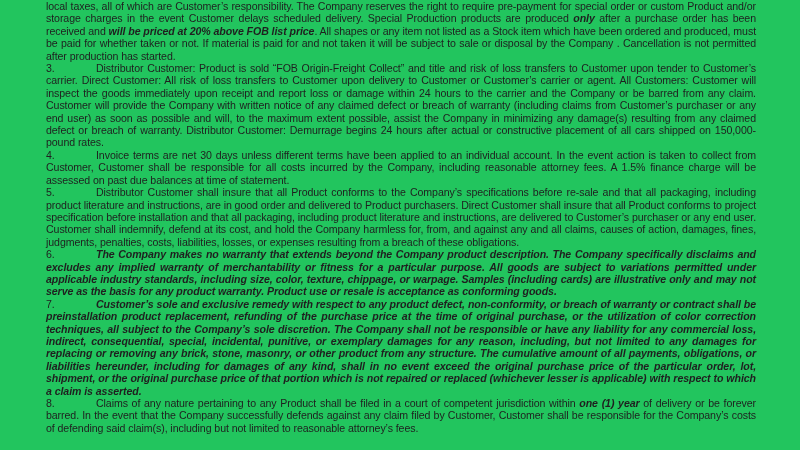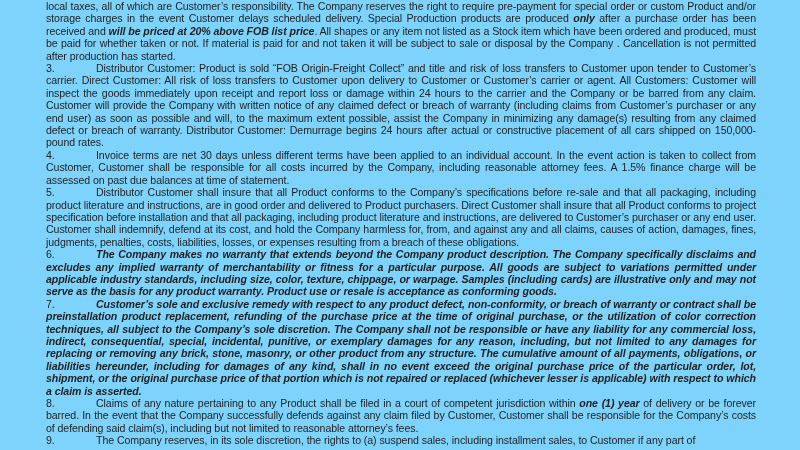--- a/index.html
+++ b/index.html
@@ -5,21 +5,21 @@
   html, body {
     margin: 0;
     padding: 0;
     background: #ffffff;
   }
   .viewport {
     position: relative;
     width: 800px;
     height: 450px;
     overflow: hidden;
-    background: #7dd3fc;
+    background: #22c55e;
   }
   .doc-text {
     position: absolute;
     left: 46px;
     top: 0px;
     width: 710px;
     font-family: "Liberation Sans", "DejaVu Sans", sans-serif;
     font-size: 10.6px;
     line-height: 12.4px;
     letter-spacing: -0.08px;
@@ -50,15 +50,14 @@
 
 <div class="viewport">
   <div class="doc-text" id="doc">
       <p><span class="seg-regular">local taxes, all of which are Customer’s responsibility. The Company reserves the right to require pre-payment for special order or custom Product and/or storage charges in the event Customer delays scheduled delivery. Special Production products are produced </span><span class="seg-bold-italic">only</span><span class="seg-regular"> after a purchase order has been received and </span><span class="seg-bold-italic">will be priced at 20% above FOB list price</span><span class="seg-regular">. All shapes or any item not listed as a Stock item which have been ordered and produced, must be paid for whether taken or not. If material is paid for and not taken it will be subject to sale or disposal by the Company . Cancellation is not permitted after production has started.</span></p>
       <p><span class="num">3.</span><span class="seg-regular">Distributor Customer: Product is sold “FOB Origin-Freight Collect” and title and risk of loss transfers to Customer upon tender to Customer’s carrier. Direct Customer: All risk of loss transfers to Customer upon delivery to Customer or Customer’s carrier or agent. All Customers: Customer will inspect the goods immediately upon receipt and report loss or damage within 24 hours to the carrier and the Company or be barred from any claim. Customer will provide the Company with written notice of any claimed defect or breach of warranty (including claims from Customer’s purchaser or any end user) as soon as possible and will, to the maximum extent possible, assist the Company in minimizing any damage(s) resulting from any claimed defect or breach of warranty. Distributor Customer: Demurrage begins 24 hours after actual or constructive placement of all cars shipped on 150,000-pound rates.</span></p>
       <p><span class="num">4.</span><span class="seg-regular">Invoice terms are net 30 days unless different terms have been applied to an individual account. In the event action is taken to collect from Customer, Customer shall be responsible for all costs incurred by the Company, including reasonable attorney fees. A 1.5% finance charge will be assessed on past due balances at time of statement.</span></p>
       <p><span class="num">5.</span><span class="seg-regular">Distributor Customer shall insure that all Product conforms to the Company’s specifications before re-sale and that all packaging, including product literature and instructions, are in good order and delivered to Product purchasers. Direct Customer shall insure that all Product conforms to project specification before installation and that all packaging, including product literature and instructions, are delivered to Customer’s purchaser or any end user. Customer shall indemnify, defend at its cost, and hold the Company harmless for, from, and against any and all claims, causes of action, damages, fines, judgments, penalties, costs, liabilities, losses, or expenses resulting from a breach of these obligations.</span></p>
       <p><span class="num">6.</span><span class="seg-bold-italic">The Company makes no warranty that extends beyond the Company product description. The Company specifically disclaims and excludes any implied warranty of merchantability or fitness for a particular purpose. All goods are subject to variations permitted under applicable industry standards, including size, color, texture, chippage, or warpage. Samples (including cards) are illustrative only and may not serve as the basis for any product warranty. Product use or resale is acceptance as conforming goods.</span></p>
       <p><span class="num">7.</span><span class="seg-bold-italic">Customer’s sole and exclusive remedy with respect to any product defect, non-conformity, or breach of warranty or contract shall be preinstallation product replacement, refunding of the purchase price at the time of original purchase, or the utilization of color correction techniques, all subject to the Company’s sole discretion. The Company shall not be responsible or have any liability for any commercial loss, indirect, consequential, special, incidental, punitive, or exemplary damages for any reason, including, but not limited to any damages for replacing or removing any brick, stone, masonry, or other product from any structure. The cumulative amount of all payments, obligations, or liabilities hereunder, including for damages of any kind, shall in no event exceed the original purchase price of the particular order, lot, shipment, or the original purchase price of that portion which is not repaired or replaced (whichever lesser is applicable) with respect to which a claim is asserted.</span></p>
       <p><span class="num">8.</span><span class="seg-regular">Claims of any nature pertaining to any Product shall be filed in a court of competent jurisdiction within </span><span class="seg-bold-italic">one (1) year</span><span class="seg-regular"> of delivery or be forever barred. In the event that the Company successfully defends against any claim filed by Customer, Customer shall be responsible for the Company’s costs of defending said claim(s), including but not limited to reasonable attorney’s fees.</span></p>
-      <p><span class="num">9.</span><span class="seg-regular">The Company reserves, in its sole discretion, the rights to (a) suspend sales, including installment sales, to Customer if any part of</span></p>
     </div>
 </div>
 
 </body></html>

